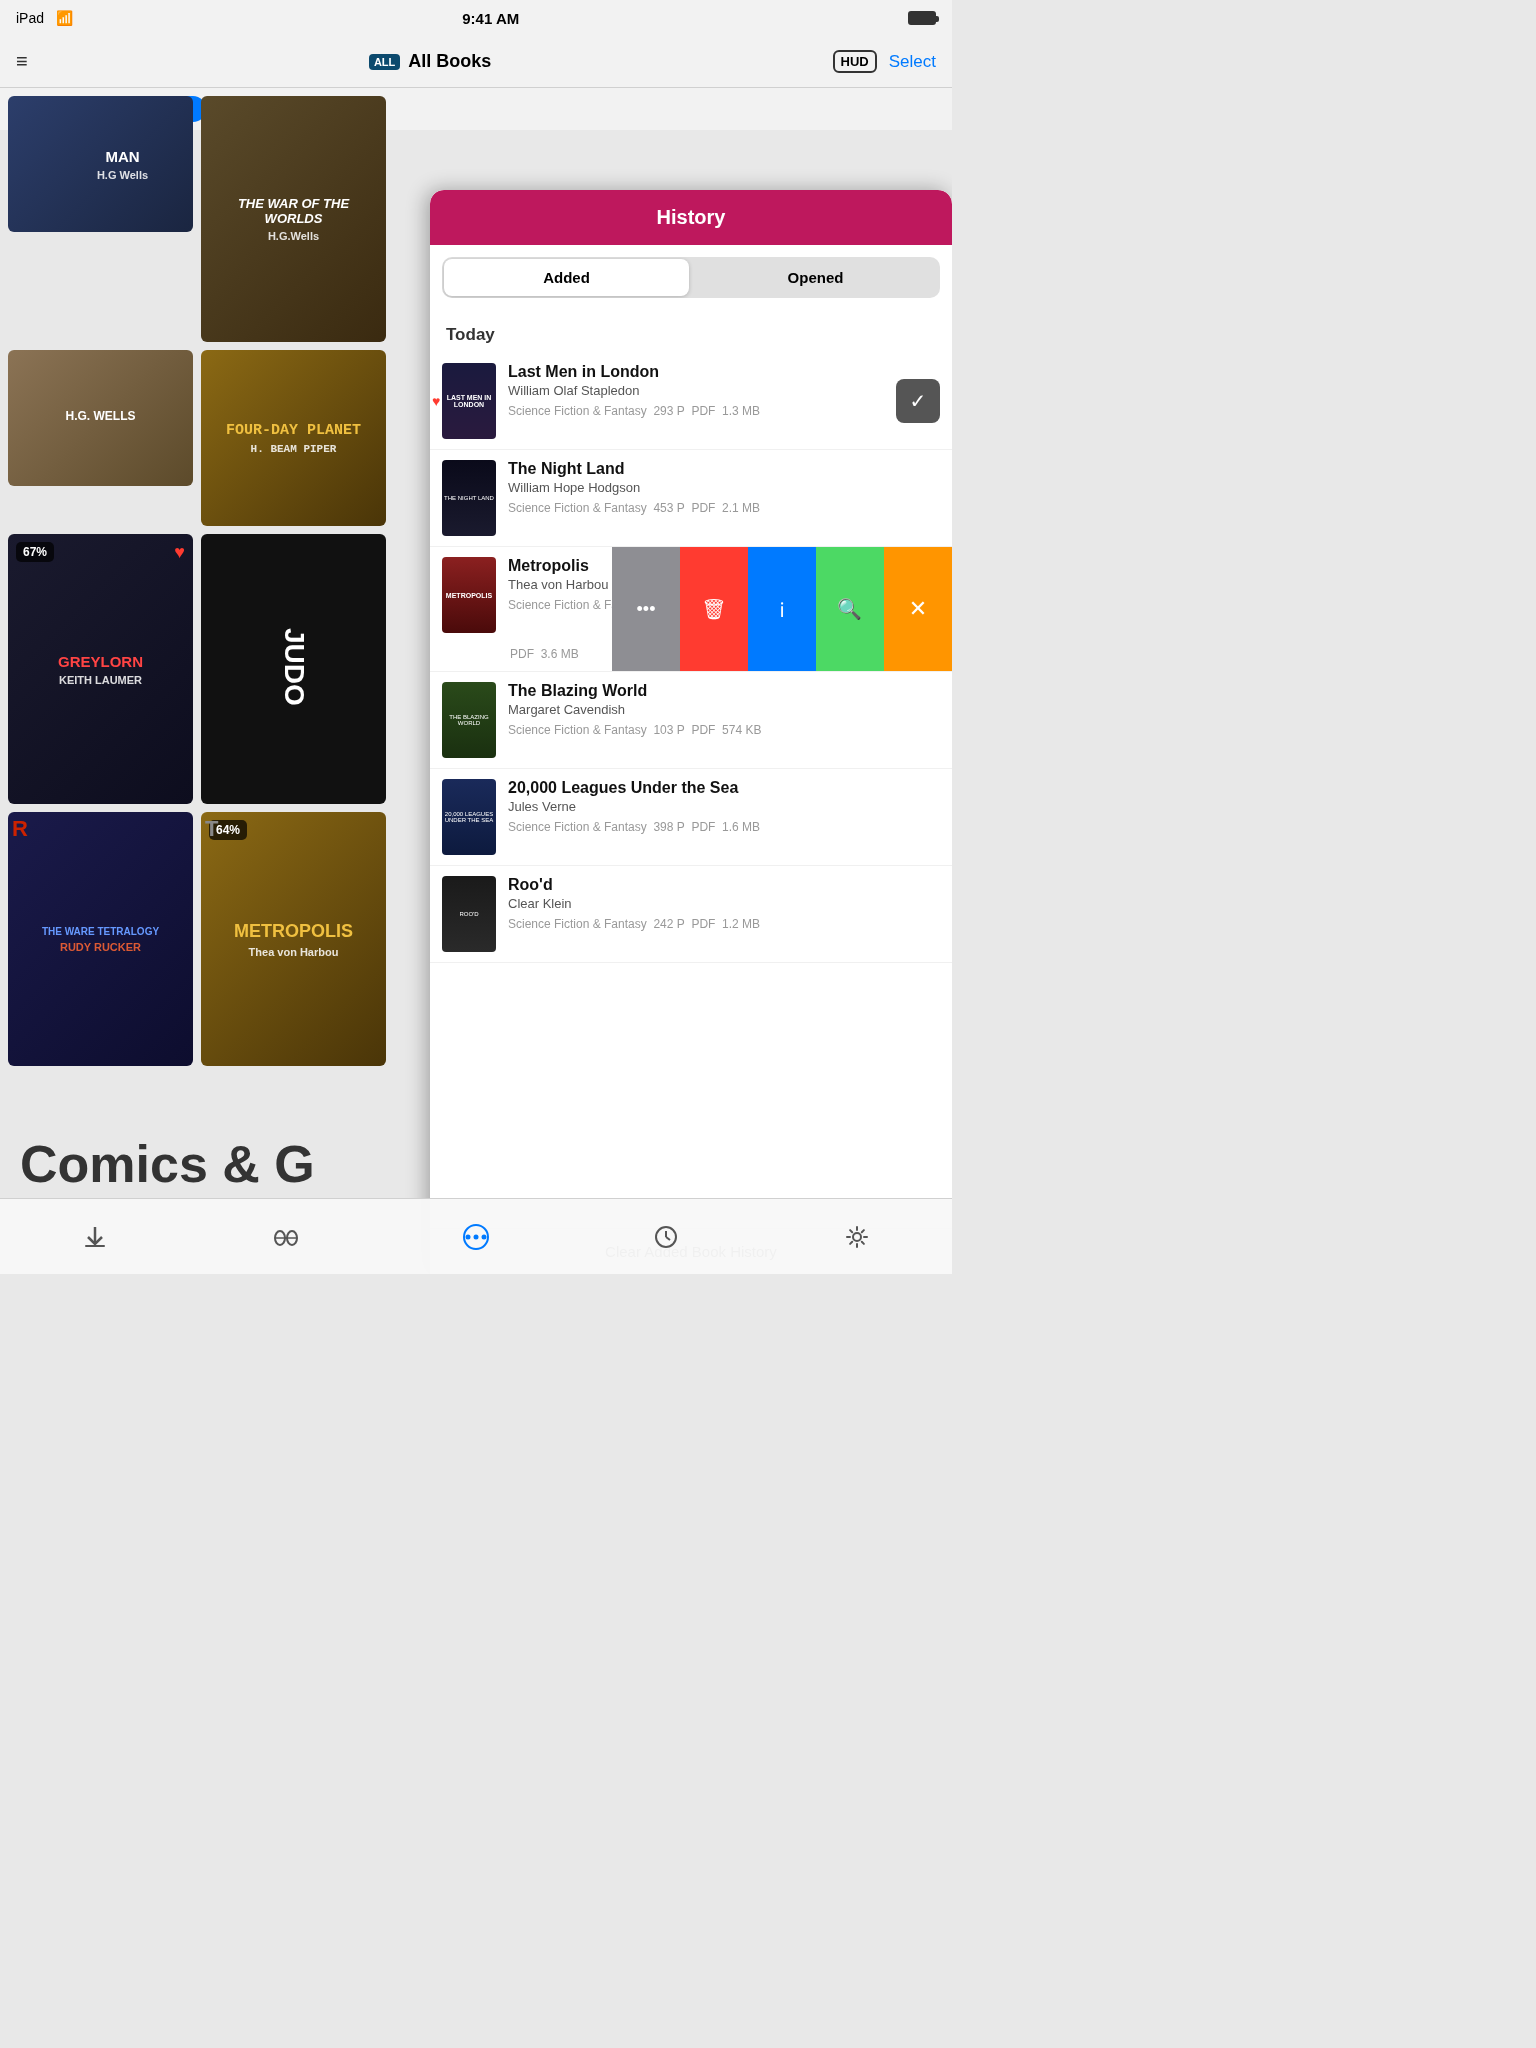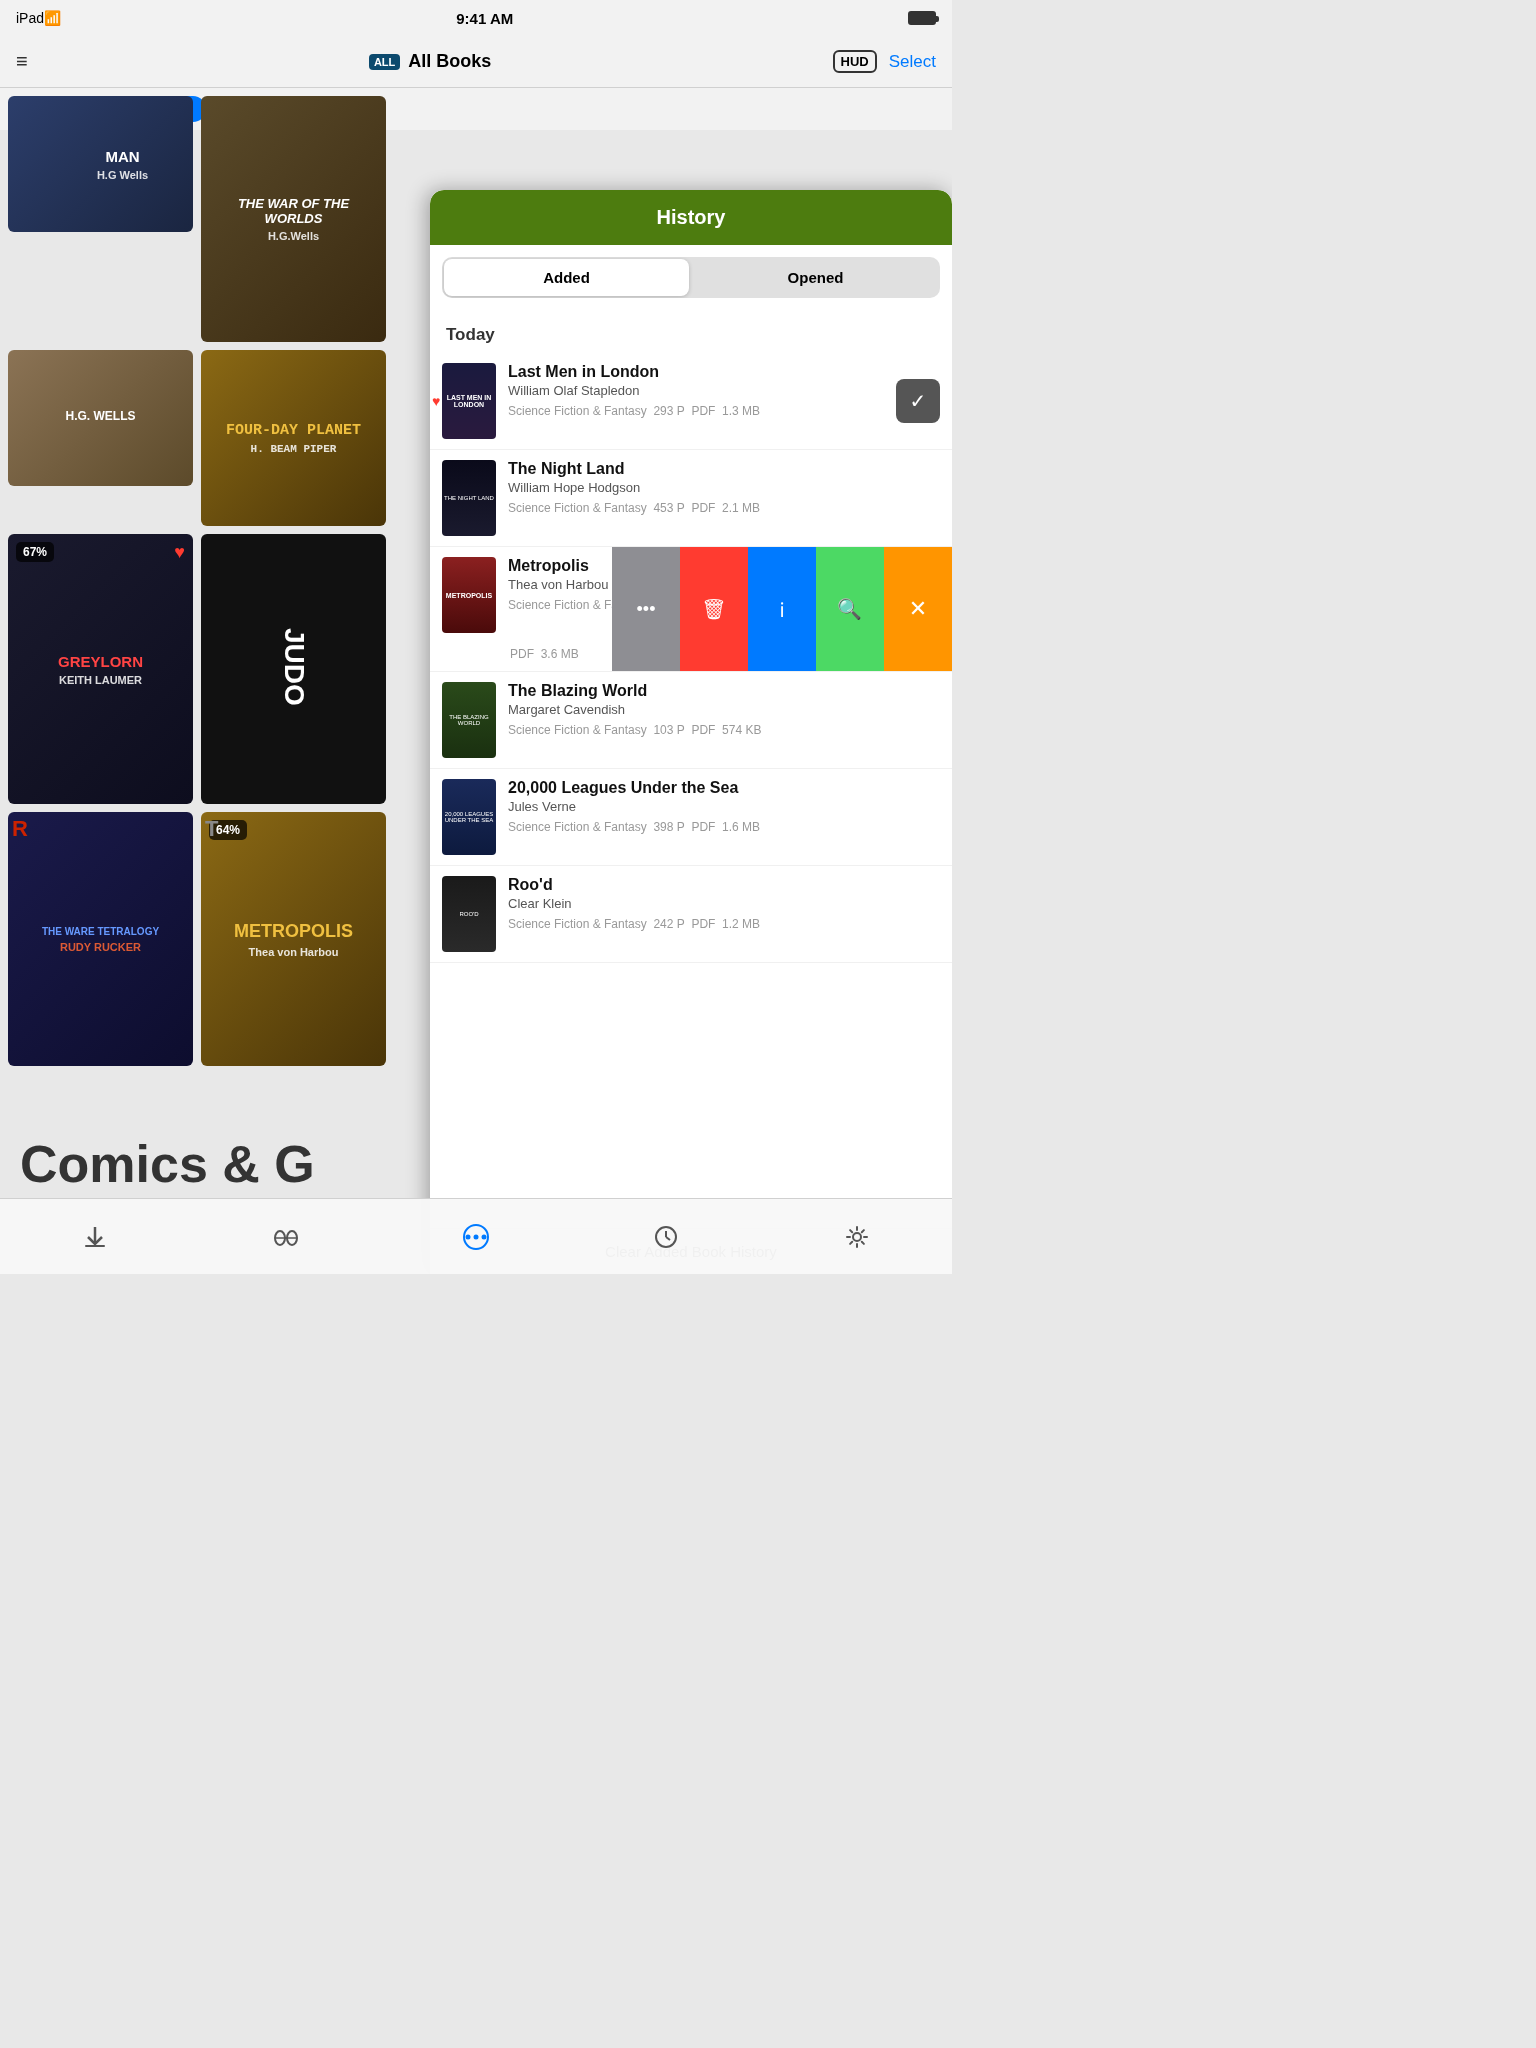--- a/index.html
+++ b/index.html
@@ -14,21 +14,21 @@
 
     
     .status-bar {
       display: flex;
       justify-content: space-between;
       align-items: center;
       padding: 6px 16px;
       background: #f2f2f2;
       height: 36px;
     }
-    .status-left { display: flex; align-items: flex-start; gap: 0; font-size: 14px; }
+    .status-left { display: flex; align-items: flex-start; gap: 12px; font-size: 14px; }
     .status-center { font-size: 15px; font-weight: 600; }
     .status-right { display: flex; align-items: center; gap: 6px; font-size: 14px; }
     .battery-icon {
       width: 28px; height: 14px;
       border: 2px solid #333;
       border-radius: 3px;
       position: relative;
       background: #333;
     }
     .battery-icon::after {
@@ -186,21 +186,21 @@
       right: 0;
       bottom: 0;
       background: white;
       border-radius: 14px 14px 0 0;
       box-shadow: -4px 0 20px rgba(0,0,0,0.3);
       display: flex;
       flex-direction: column;
       overflow: hidden;
     }
     .history-header {
-      background: #4d7c0f;
+      background: #be185d;
       padding: 16px;
       text-align: center;
       border-radius: 14px 14px 0 0;
     }
     .history-title {
       color: white;
       font-size: 20px;
       font-weight: 600;
     }
     .history-tabs {

